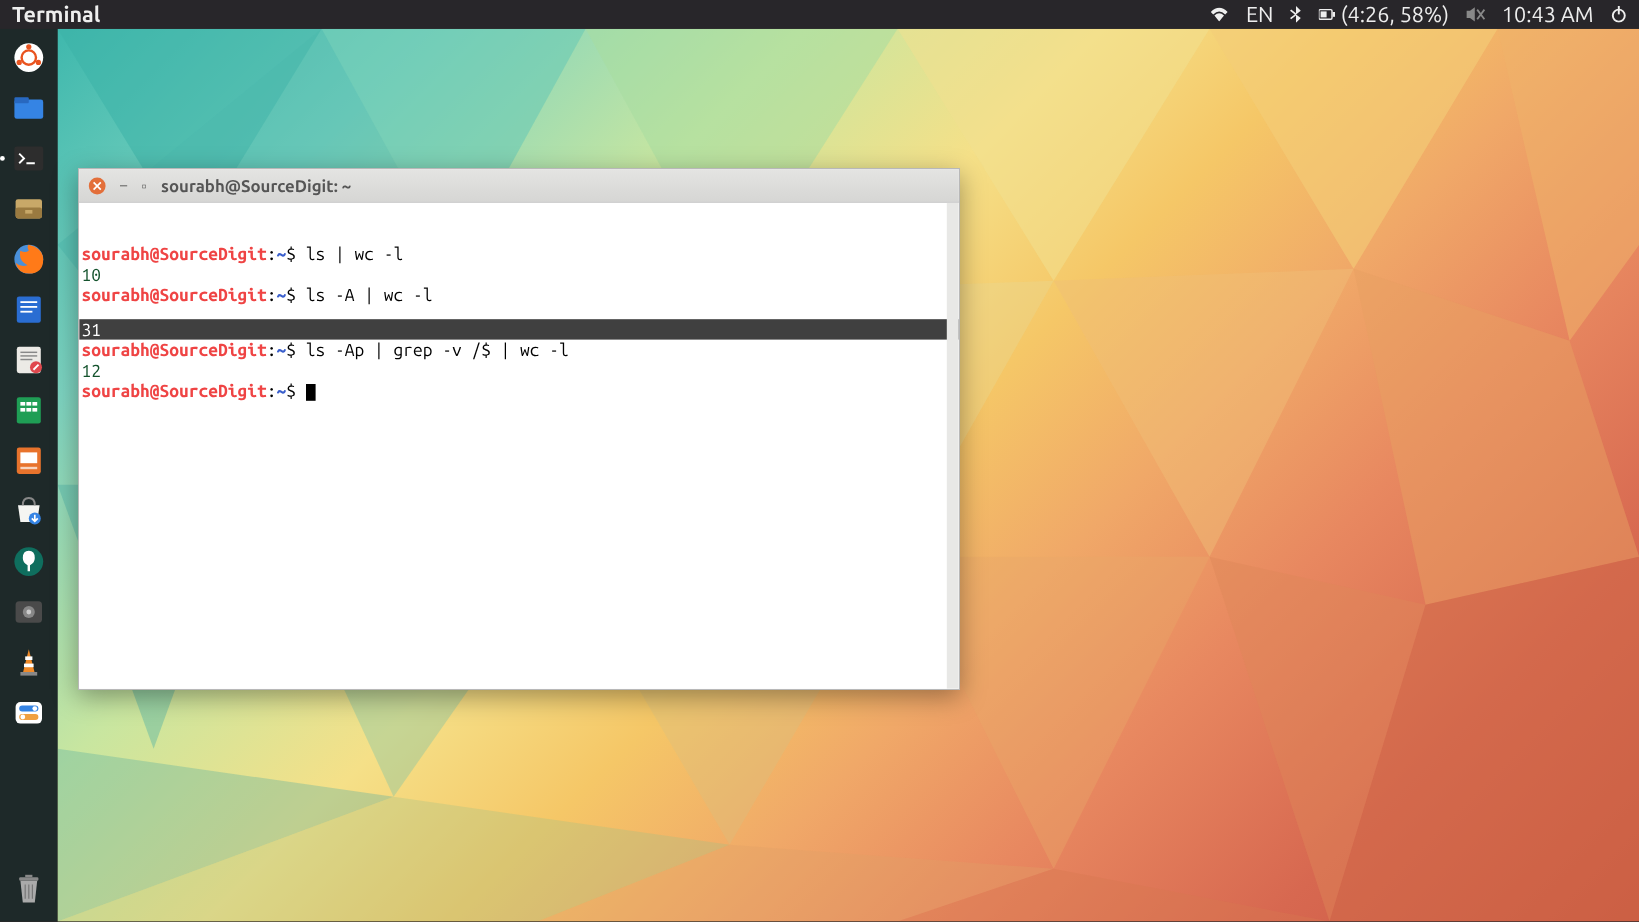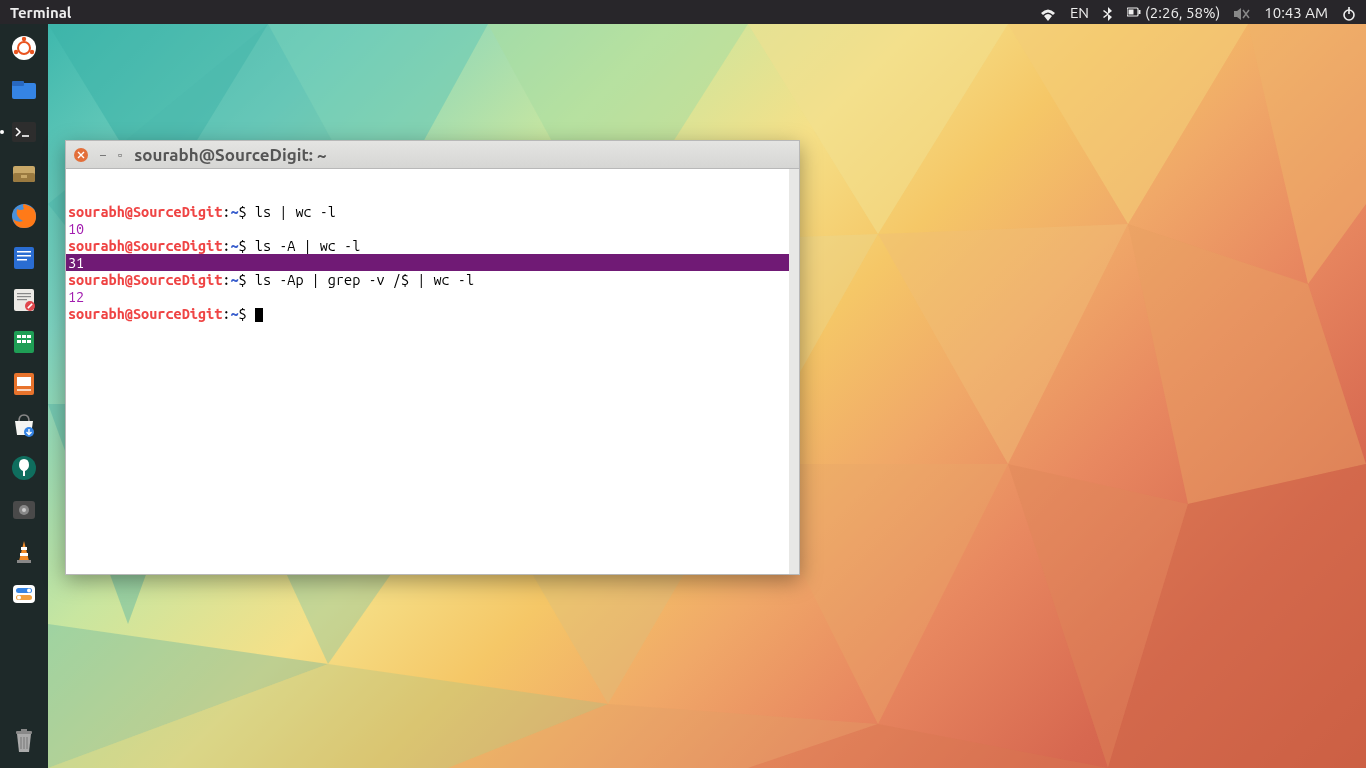--- a/index.html
+++ b/index.html
@@ -33,27 +33,27 @@
 .desktop-bg svg { width: 100%; height: 100%; display: block; }
 
 .topbar {
   position: absolute;
   top: 0; left: 0; right: 0;
   height: 24px;
   background: #28262a;
   display: flex;
   align-items: center;
   color: #eee;
-  font-size: 15px;
+  font-size: 18px;
   padding: 0 10px;
   z-index: 100;
 }
 .topbar .title { font-weight: 600; }
 .topbar .spacer { flex: 1; }
-.topbar .tray { display: flex; align-items: flex-end; gap: 14px; }
+.topbar .tray { display: flex; align-items: center; gap: 14px; }
 .topbar .tray span, .topbar .tray svg { color: #eee; fill: #eee; }
 .tray-item { display: flex; align-items: center; gap: 4px; }
 
 .dock {
   position: absolute;
   left: 0; top: 24px; bottom: 0;
   width: 48px;
   background: rgba(20,40,40,0.55);
   display: flex;
   flex-direction: column;
@@ -108,21 +108,21 @@
 }
 .tb-buttons { display: flex; gap: 12px; align-items: center; }
 .tb-btn {
   width: 14px; height: 14px;
   border-radius: 50%;
   display: flex; align-items: center; justify-content: center;
   font-size: 9px;
 }
 .tb-close { background: #e36f3a; color: #fff; }
 .tb-min, .tb-max { color: #555; font-size: 12px; }
-.tb-title { color: #555; font-size: 17px; font-weight: 600; }
+.tb-title { color: #555; font-size: 14px; font-weight: 600; }
 
 .termbody {
   flex: 1;
   background: #ffffff;
   font-family: "Ubuntu Mono", "DejaVu Sans Mono", monospace;
   font-size: 14.5px;
   line-height: 17px;
   white-space: pre;
   overflow: hidden;
   position: relative;
@@ -130,22 +130,22 @@
 .termbody .scroll {
   position: absolute;
   right: 0; top: 0; bottom: 0;
   width: 10px;
   background: #e8e8e6;
 }
 .line { padding: 0 2px; }
 .prompt-user { color: #ef4444; font-weight: bold; }
 .prompt-path { color: #3a5fcd; font-weight: bold; }
 .cmd { color: #000; }
-.out { color: #a21caf; }
-.hl { background: #701a75; color: #fff; display: block; }
+.out { color: #14532d; }
+.hl { background: #404040; color: #fff; display: block; margin-top: 12px; }
 .cursor {
   display: inline-block;
   width: 8px; height: 14px;
   background: #000;
   vertical-align: text-bottom;
 }
 </style>
 </head>
 <body>
 
@@ -189,21 +189,21 @@
       <svg width="10" height="14" viewBox="0 0 10 14">
           <path d="M5 0 L9 4 L5 7 L9 10 L5 14 V8 L1 11 L0 10 L4 7 L0 4 L1 3 L5 6 Z" fill="#eee"></path>
         </svg>
     </span>
     <span class="tray-item">
       <svg width="14" height="10" viewBox="0 0 14 10">
           <rect x="0" y="1" width="11" height="8" rx="1" fill="none" stroke="#eee" stroke-width="1.2"></rect>
           <rect x="1.5" y="2.5" width="5" height="5" fill="#eee"></rect>
           <rect x="11.5" y="3" width="2" height="4" fill="#eee"></rect>
         </svg>
-      <span>(2:26, 58%)</span>
+      <span>(4:26, 58%)</span>
     </span>
     <span class="tray-item">
       <svg width="16" height="14" viewBox="0 0 16 14">
           <path d="M0 4 H3 L7 1 V13 L3 10 H0 Z" fill="#888"></path>
           <path d="M9 3 L15 11 M15 3 L9 11" stroke="#888" stroke-width="1.5"></path>
         </svg>
     </span>
     <span class="tray-item">10:43 AM</span>
     <span class="tray-item">
       <svg width="14" height="14" viewBox="0 0 14 14">

